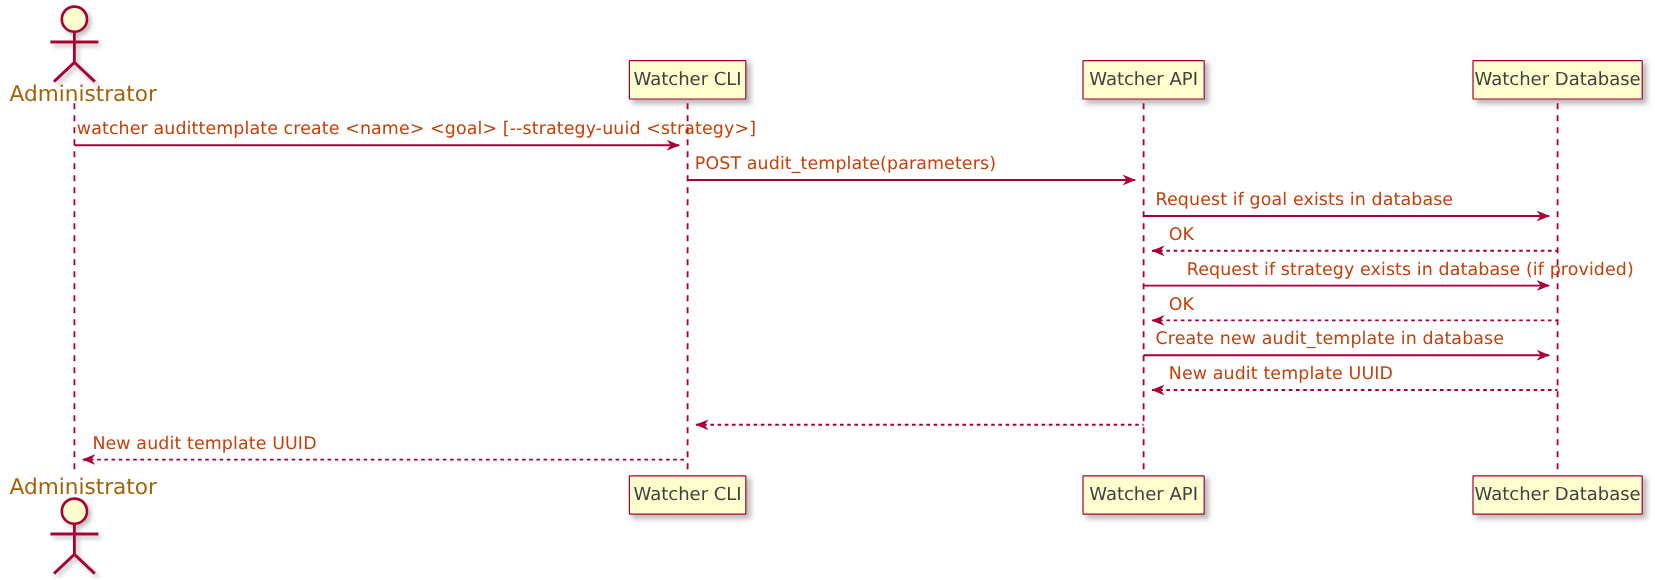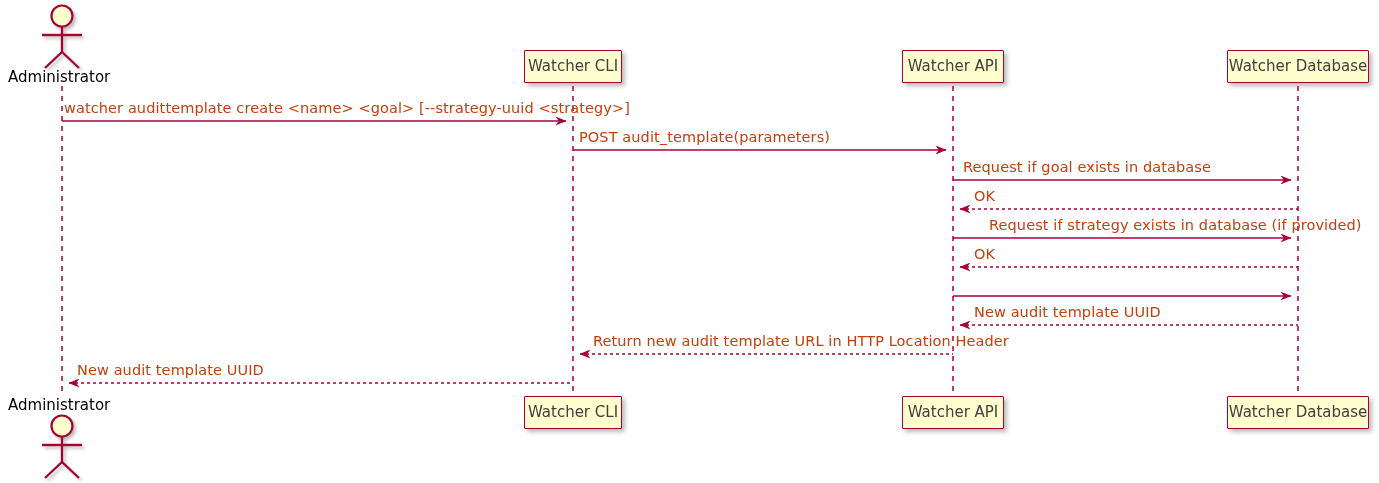--- a/index.html
+++ b/index.html
@@ -28,22 +28,22 @@
   .msg-label {
     position: absolute;
     font-size: 14.5px;
     color: #c2410c;
     white-space: nowrap;
     line-height: 1;
     letter-spacing: 0.1px;
   }
   .actor-label {
     position: absolute;
-    font-size: 15px;
-    color: #000000;
+    font-size: 18px;
+    color: #a16207;
     white-space: nowrap;
     line-height: 1;
   }
   .participant-box {
     position: absolute;
     background: #FEFECE;
     border: 1.6px solid #A80036;
     box-sizing: border-box;
     display: flex;
     align-items: center;
@@ -135,17 +135,17 @@
   <div class="participant-box" style="left:1227px; top:396px; width:142px; height:33px;">
     <span>Watcher Database</span>
   </div>
 
   <div class="msg-label" style="left:64px; top:101px;">watcher audittemplate create &lt;name&gt; &lt;goal&gt; [--strategy-uuid &lt;strategy&gt;]</div>
   <div class="msg-label" style="left:963px; top:160px;">Request if goal exists in database</div>
   <div class="msg-label" style="left:579px; top:130px;">POST audit_template(parameters)</div>
   <div class="msg-label" style="left:974px; top:189px;">OK</div>
   <div class="msg-label" style="left:963px; top:218px;margin-left:26px;">Request if strategy exists in database (if provided)</div>
   <div class="msg-label" style="left:974px; top:247px;">OK</div>
+  <div class="msg-label" style="left:963px; top:276px;">Create new audit_template in database</div>
   <div class="msg-label" style="left:974px; top:305px;">New audit template UUID</div>
-  <div class="msg-label" style="left:593px; top:334px;">Return new audit template URL in HTTP Location Header</div>
   <div class="msg-label" style="left:77px; top:363px;">New audit template UUID</div>
 
 </div>
 
 </body></html>

